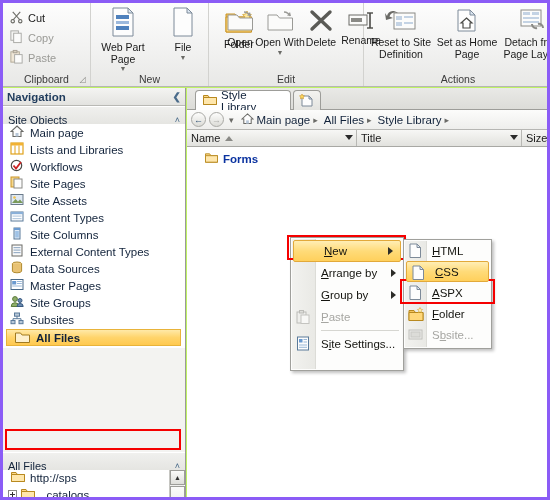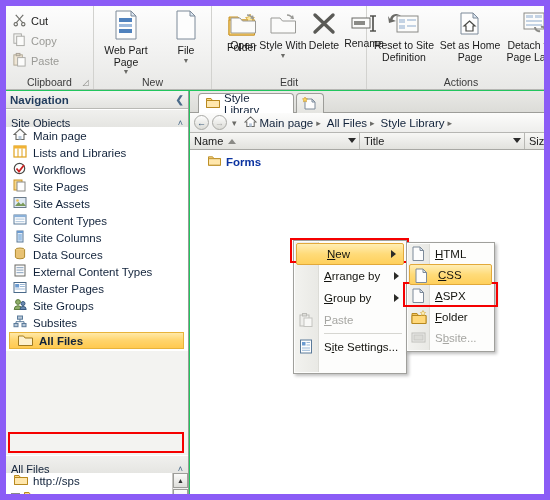--- a/index.html
+++ b/index.html
@@ -8,22 +8,22 @@
     width: 550px; height: 500px;
     overflow: hidden;
     font-family: "Liberation Sans", sans-serif;
     font-size: 11px;
     color: #1a1a1a;
     background: #fff;
   }
   #app {
     position: relative;
     width: 550px; height: 500px;
-    border: 6px solid #8b5cf6;
-    background: #22c55e;
+    border: 3px solid #8b5cf6;
+    background: #bef264;
     overflow: hidden;
   }
 
   
   .ribbon {
     position: absolute; left: 0; top: 0; width: 550px; height: 84px;
     background: linear-gradient(180deg,#fdfdfd 0%,#f2f2f1 55%,#e8e8e6 100%);
     border-bottom: 1px solid #b6b6b3;
   }
   .rgroup {
@@ -323,21 +323,21 @@
         <span class="cap">Open</span>
       </div>
       <div class="bigbtn" style="left:41px; top:6px;">
         <span class="ico">
           <svg width="30" height="24" viewBox="0 0 30 24">
             <path d="M3 6 h9 l2.5 3 h13 v12 h-24.5 z" fill="#fbfbfa" stroke="#9a9a96"></path>
             <path d="M19 3 a7 7 0 0 1 6 4" fill="none" stroke="#9a9a96" stroke-width="1.3"></path>
             <path d="M25 3 l1 4 l-4 -.5 z" fill="#9a9a96"></path>
             </svg>
         </span>
-        <span class="cap">Style With</span>
+        <span class="cap">Open With</span>
         <span class="caret">▼</span>
       </div>
       <div class="bigbtn" style="left:82px; top:6px;">
         <span class="ico">
           <svg width="28" height="24" viewBox="0 0 28 24">
             <path d="M5 3 L23 20 M23 3 L5 20" stroke="#5a5a56" stroke-width="3.4" fill="none" stroke-linecap="round"></path>
             </svg>
         </span>
         <span class="cap">Delete</span>
       </div>
@@ -484,37 +484,37 @@
               <rect x="4" y="1" width="6" height="2" fill="#6a9ad0"></rect>
               <rect x="5.2" y="4" width="3.6" height="6.5" fill="#9fc2e6"></rect>
             </svg>
         </span>
         <span>Site Columns</span>
       </div>
 
       <div class="navitem">
         <span class="ico">
           <svg width="14" height="13" viewBox="0 0 14 13">
-              <ellipse cx="7" cy="2.8" rx="4.6" ry="1.8" fill="#f0d08a" stroke="#b08a30"></ellipse>
-              <path d="M2.4 2.8 v7.2 a4.6 1.8 0 0 0 9.2 0 v-7.2" fill="#e8c274" stroke="#b08a30"></path>
-            </svg>
-        </span>
-        <span>Data Sources</span>
-      </div>
-
-      <div class="navitem">
-        <span class="ico">
-          <svg width="14" height="13" viewBox="0 0 14 13">
               <rect x="2" y="1" width="10" height="11" fill="#fafafa" stroke="#6a6a66"></rect>
               <rect x="3.5" y="3" width="7" height="1.2" fill="#9ab0c8"></rect>
               <rect x="3.5" y="5.5" width="7" height="1.2" fill="#9ab0c8"></rect>
               <rect x="3.5" y="8" width="7" height="1.2" fill="#9ab0c8"></rect>
             </svg>
         </span>
         <span>External Content Types</span>
+      </div>
+
+      <div class="navitem">
+        <span class="ico">
+          <svg width="14" height="13" viewBox="0 0 14 13">
+              <ellipse cx="7" cy="2.8" rx="4.6" ry="1.8" fill="#f0d08a" stroke="#b08a30"></ellipse>
+              <path d="M2.4 2.8 v7.2 a4.6 1.8 0 0 0 9.2 0 v-7.2" fill="#e8c274" stroke="#b08a30"></path>
+            </svg>
+        </span>
+        <span>Data Sources</span>
       </div>
 
       <div class="navitem">
         <span class="ico">
           <svg width="14" height="13" viewBox="0 0 14 13">
               <rect x="1" y="1.5" width="12" height="10" fill="#fff" stroke="#4a6a8a"></rect>
               <rect x="2.2" y="3" width="4" height="3.5" fill="#6a9ad0"></rect>
               <rect x="7" y="3" width="4.8" height="1" fill="#9ab8d8"></rect>
               <rect x="7" y="5" width="4.8" height="1" fill="#9ab8d8"></rect>
               <rect x="2.2" y="7.5" width="9.6" height="1" fill="#9ab8d8"></rect>

